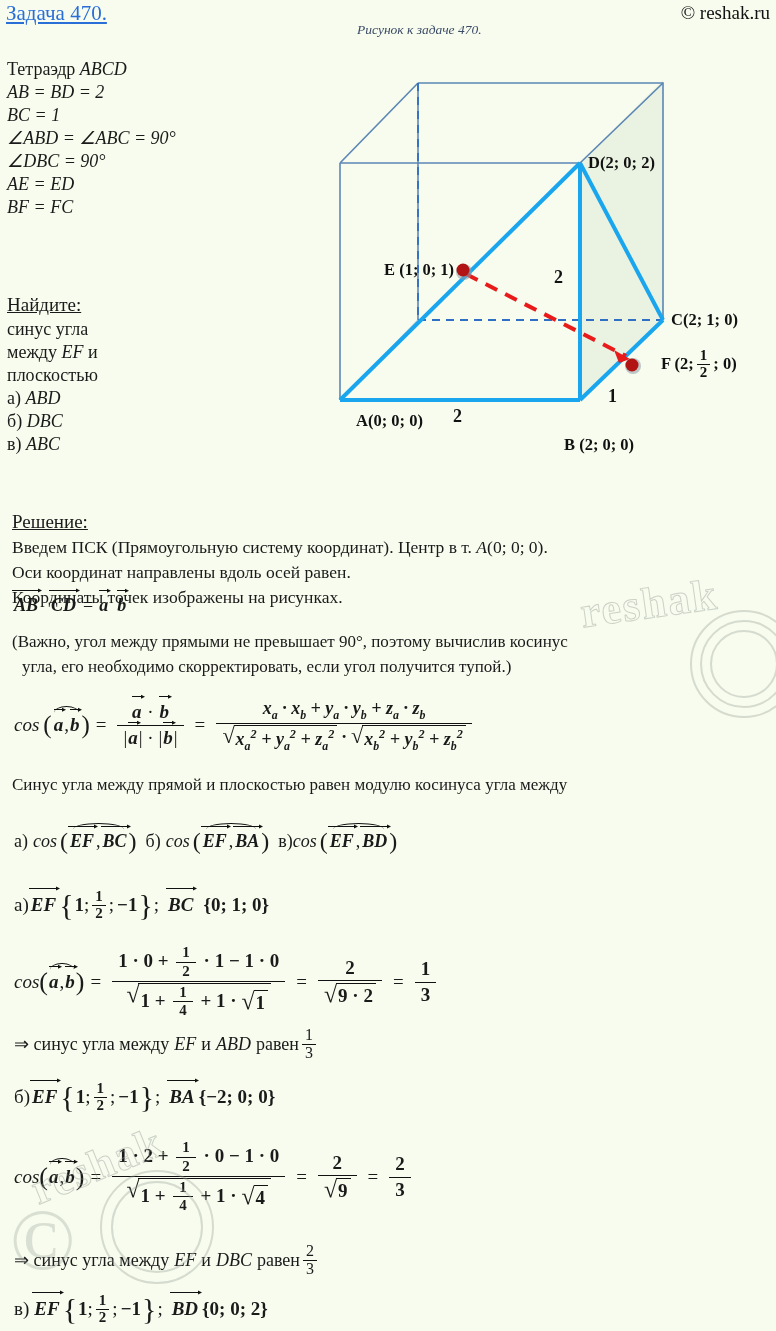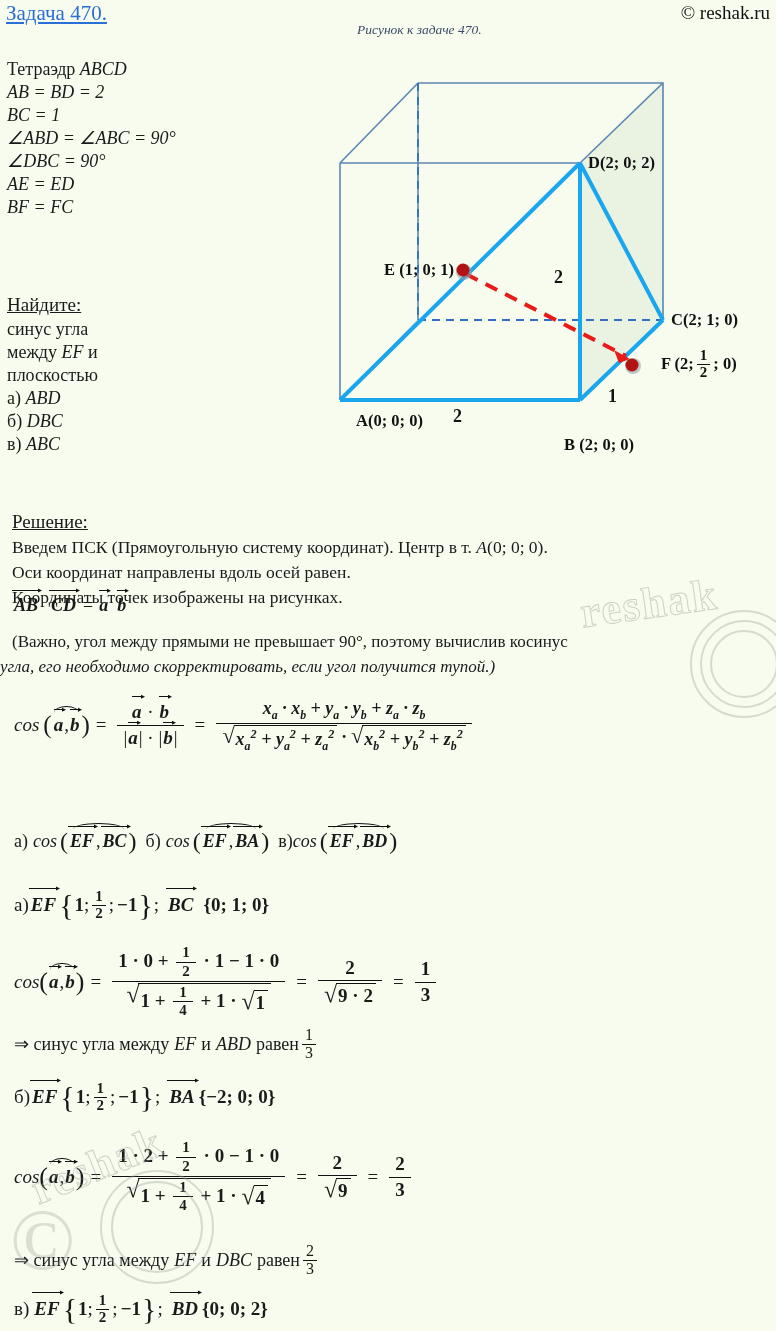--- a/index.html
+++ b/index.html
@@ -348,21 +348,21 @@
     <span class="vec">AB</span>
     <span style="width:9px;"></span>
     <span class="vec">CD</span>
     <span style="padding:0 5px;">=</span>
     <span class="arrowsm">a</span>
     <span style="width:7px;"></span>
     <span class="arrowsm">b</span>
   </div>
 
   <div class="blk bodytext" style="left:12px; top:632px;">(Важно, угол между прямыми не превышает 90°, поэтому вычислив косинус</div>
-  <div class="blk bodytext" style="left:0; top:657px;font-style:italic;">угла, его необходимо скорректировать, если угол получится тупой.)</div>
+  <div class="blk bodytext" style="left:22px; top:657px;">угла, его необходимо скорректировать, если угол получится тупой.)</div>
 
   <div class="mathrow" style="left:14px; top:698px; font-size:19px;">
     <span class="ital">cos</span>
     <span style="font-size:25px; margin-left:4px;">(</span>
     <span class="hat" style="padding:0 1px;">
       <span class="arrowsm bold ital">a</span><span>,</span><span class="arrowsm bold ital">b</span>
     </span>
     <span style="font-size:25px;">)</span>
     <span style="padding:0 6px;">=</span>
 
@@ -388,20 +388,21 @@
           </span>
         ·
         <span class="sqrt">
             <span class="rad">√</span>
             <span class="body">x<span class="sub">b</span><span class="sup">2</span> + y<span class="sub">b</span><span class="sup">2</span> + z<span class="sub">b</span><span class="sup">2</span></span>
           </span>
       </span>
     </span>
   </div>
 
+  <div class="blk bodytext" style="left:12px; top:775px;">Синус угла между прямой и плоскостью равен модулю косинуса угла между</div>
 
   <div class="mathrow" style="left:14px; top:828px; font-size:18px;">
     <span>а)</span>
     <span style="width:5px;"></span>
     <span class="ital">cos</span>
     <span style="font-size:24px; margin-left:3px;">(</span>
     <span class="hat"><span class="vec ital">EF</span><span>,</span><span class="vec ital">BC</span></span>
     <span style="font-size:24px;">)</span>
     <span style="width:9px;"></span>
     <span>б)</span>

